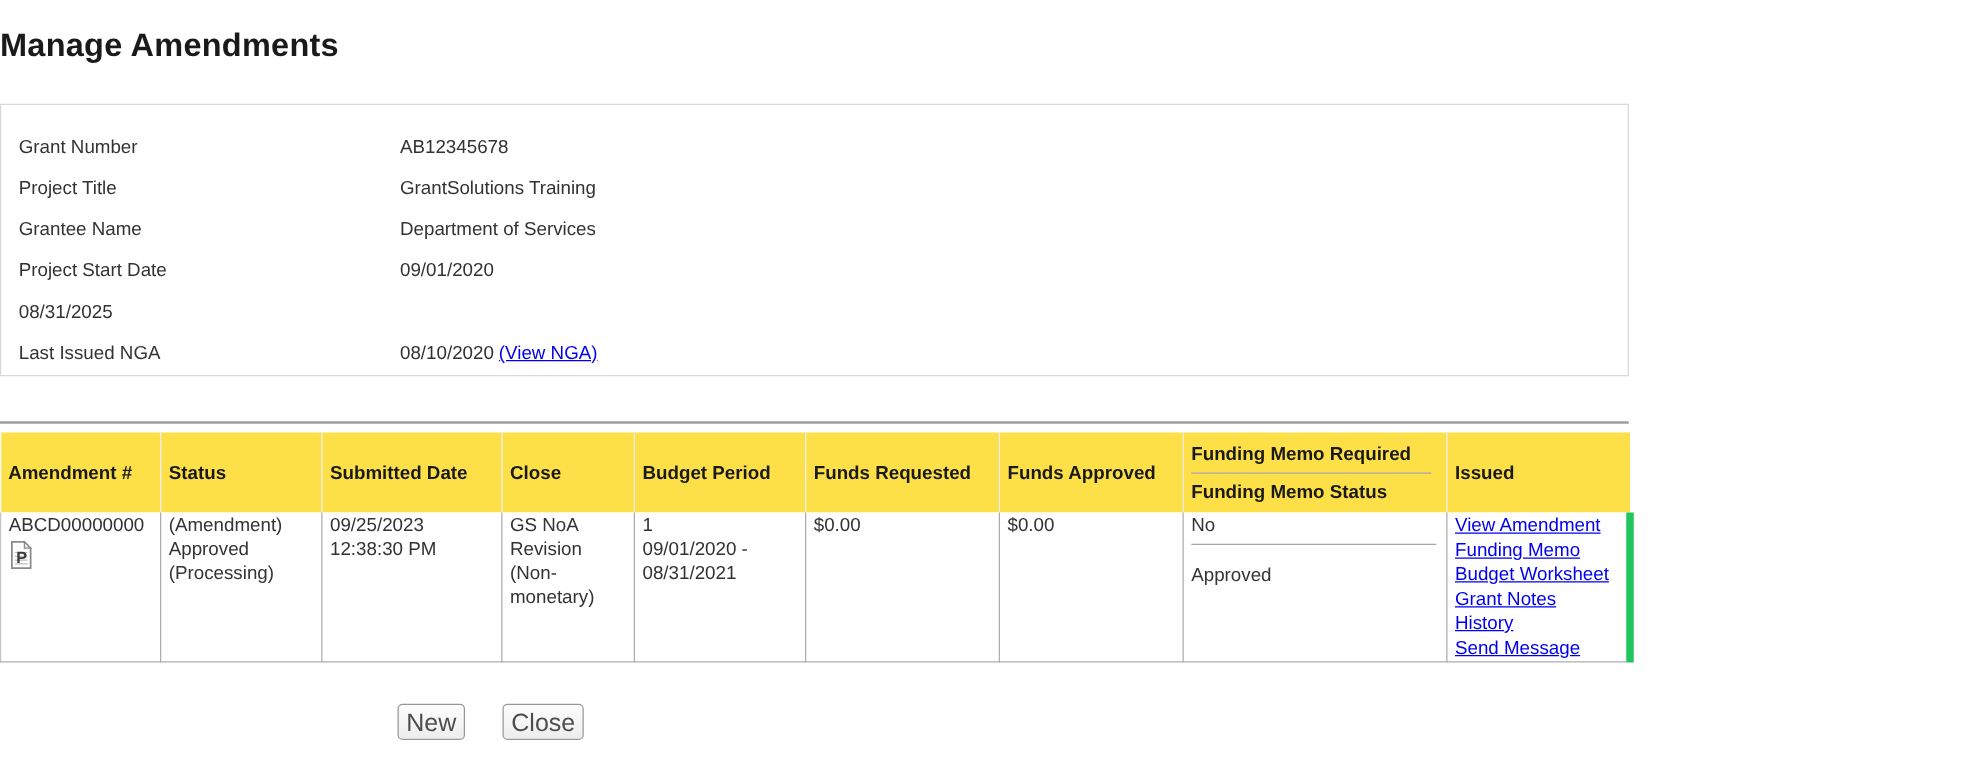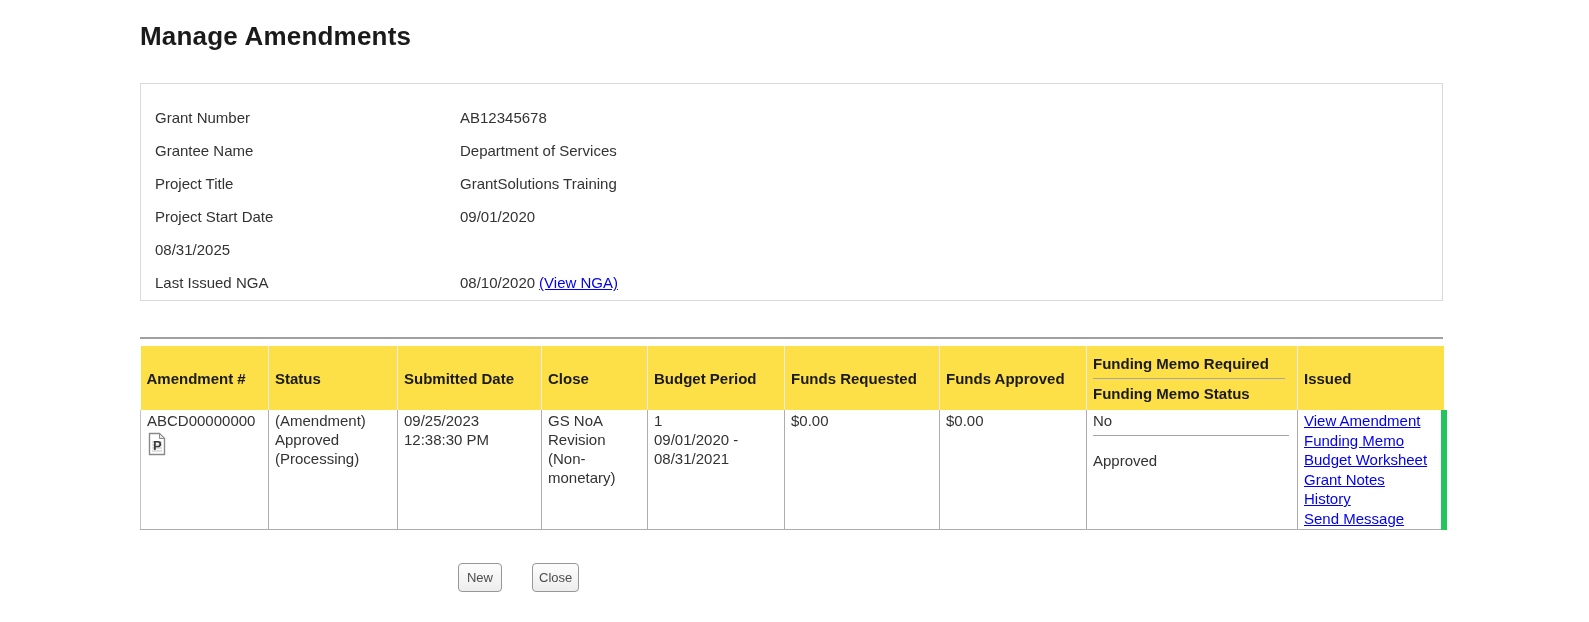--- a/index.html
+++ b/index.html
@@ -10,21 +10,20 @@
     font-size: 15px;
   }
   .page {
     width: 1589px;
     height: 622px;
     position: relative;
     overflow: hidden;
   }
   .container {
     width: 1303px;
-    margin-left: 140px;
   }
   h1.page-title {
     padding-top: 21px;
     font-size: 26px;
     font-weight: 700;
     color: #1a1a1a;
     letter-spacing: 0.2px;
   }
   
   .details-box {
@@ -99,21 +98,21 @@
   }
   
   .button-row {
     margin-top: 33px;
     padding-left: 318px;
     display: flex;
     gap: 30px;
   }
   .btn {
     font-family: "Liberation Sans", "DejaVu Sans", sans-serif;
-    font-size: 13px;
+    font-size: 20px;
     color: #4d4d4d;
     background: linear-gradient(#fdfdfd, #ededed);
     border: 1px solid #979797;
     border-radius: 4px;
     padding: 4px 6px;
     min-width: 44px;
     height: 29px;
     cursor: pointer;
   }
 </style>
@@ -124,26 +123,26 @@
   <div class="container">
 
     <h1 class="page-title">Manage Amendments</h1>
 
     <div class="details-box">
       <div class="detail-row">
         <div class="detail-label">Grant Number</div>
         <div class="detail-value">AB12345678</div>
       </div>
       <div class="detail-row">
+        <div class="detail-label">Project Title</div>
+        <div class="detail-value">GrantSolutions Training</div>
+      </div>
+      <div class="detail-row">
         <div class="detail-label">Grantee Name</div>
         <div class="detail-value">Department of Services</div>
-      </div>
-      <div class="detail-row">
-        <div class="detail-label">Project Title</div>
-        <div class="detail-value">GrantSolutions Training</div>
       </div>
       <div class="detail-row">
         <div class="detail-label">Project Start Date</div>
         <div class="detail-value">09/01/2020</div>
       </div>
       <div class="detail-row">
         <div class="detail-value">08/31/2025</div>
       </div>
       <div class="detail-row">
         <div class="detail-label">Last Issued NGA</div>

